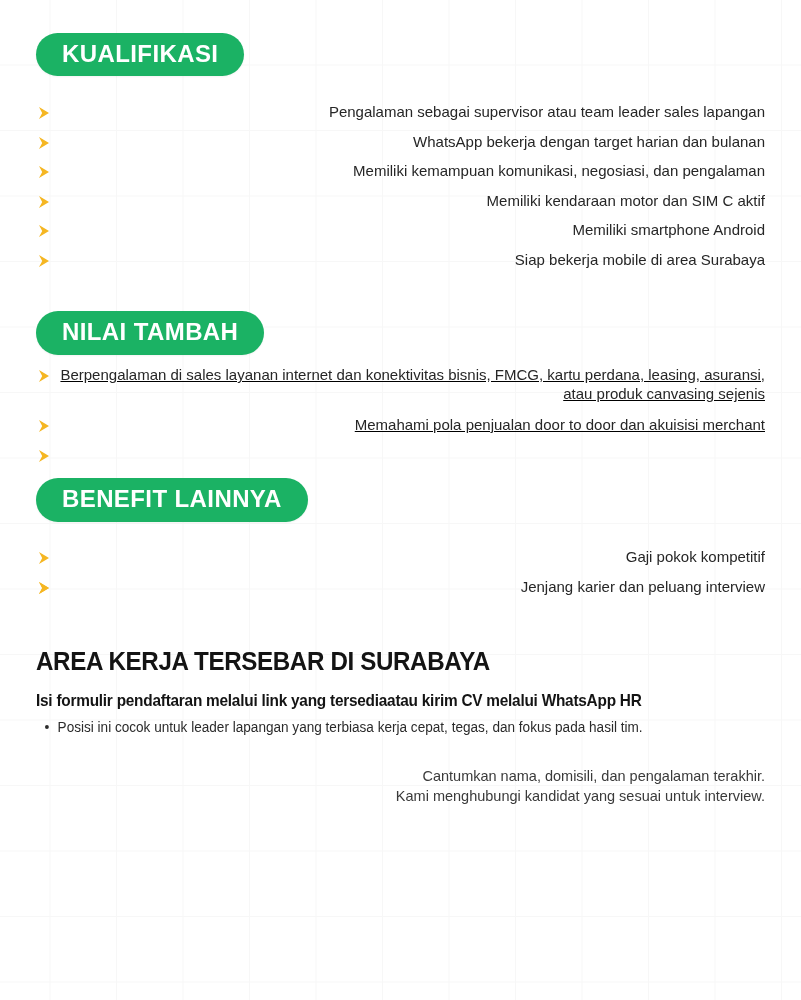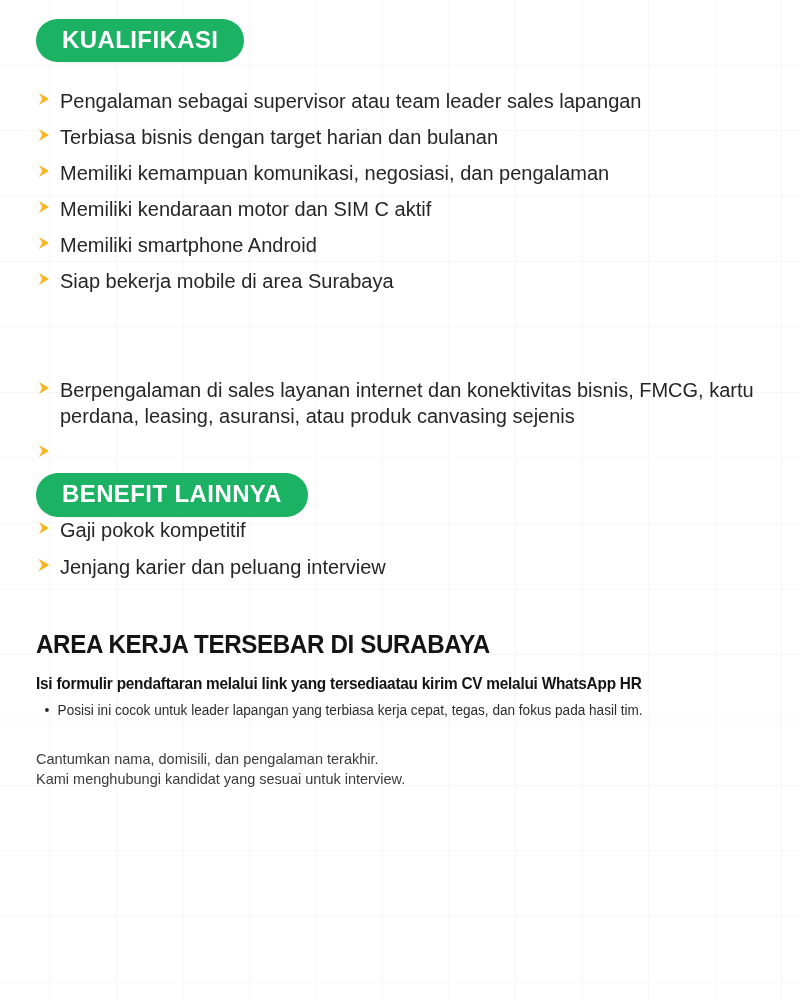--- a/index.html
+++ b/index.html
@@ -52,55 +52,56 @@
     font-family: "Liberation Sans", sans-serif;
     font-weight: bold;
     font-size: 24px;
     letter-spacing: 0.4px;
     line-height: 1.02;
     box-shadow: 0 1px 2px rgba(0,0,0,0.05);
     white-space: nowrap;
   }
   .badge-wrap { margin: 0; padding: 0; }
 
-  #sec-kualifikasi { padding-top: 19px; }
+  #sec-kualifikasi { padding-top: 33px; }
   #sec-nilai { padding-top: 32px; }
   #sec-benefit { padding-top: 33px; }
 
   
   ul.arrow-list {
     list-style: none;
     margin: 0;
     padding: 0;
   }
   ul.arrow-list > li {
     position: relative;
     padding-left: 24px;
     margin: 0 0 10px 0;
     font-family: "Liberation Sans", sans-serif;
-    font-size: 20px;
+    font-size: 15px;
     line-height: 1.30;
     color: #262626;
     max-width: 712px;
+    text-align: right;
   }
   ul.arrow-list > li .arrow-icon {
     position: absolute;
     left: 2px;
     top: 4px;
     width: 13px;
     height: 14px;
     display: block;
   }
   ul.arrow-list > li .arrow-icon svg { display: block; }
 
   #list-kualifikasi { margin-top: 26px; }
   #list-kualifikasi > li { margin-bottom: 10px; }
-  #list-nilai { margin-top: 41px; }
+  #list-nilai { margin-top: 10px; text-decoration: underline; }
   #list-nilai > li { margin-bottom: 11px; }
-  #list-benefit { }
+  #list-benefit { margin-top: 25px; }
   #list-benefit > li { margin-bottom: 11px; }
 
   
   #area-section { padding-top: 38px; }
 
   #area-title {
     font-family: "Liberation Sans", sans-serif;
     font-weight: bold;
     font-size: 26px;
     letter-spacing: -0.4px;
@@ -151,21 +152,21 @@
     display: block;
   }
 
   #closing-block {
     margin-top: 29px;
     font-family: "Liberation Sans", sans-serif;
     font-size: 14.5px;
     line-height: 1.42;
     color: #3a3a3a;
   }
-  #closing-block div { white-space: nowrap; }
+  #closing-block div { white-space: nowrap; text-align: right; }
 </style>
 </head>
 <body>
 
 <div id="poster">
   <div id="veil"></div>
 
   <div id="content">
 
     <div id="sec-kualifikasi">
@@ -181,21 +182,21 @@
             </svg>
           </span>
           <span>Pengalaman sebagai supervisor atau team leader sales lapangan</span>
         </li>
         <li>
           <span class="arrow-icon">
             <svg width="13" height="14" viewBox="0 0 13 14" xmlns="http://www.w3.org/2000/svg">
               <path d="M1 1 L11 7 L1 13 L4.2 7 Z" fill="#f5b622"></path>
             </svg>
           </span>
-          <span>Terbiasa bisnis dengan target harian dan bulanan</span>
+          <span>WhatsApp bekerja dengan target harian dan bulanan</span>
         </li>
         <li>
           <span class="arrow-icon">
             <svg width="13" height="14" viewBox="0 0 13 14" xmlns="http://www.w3.org/2000/svg">
               <path d="M1 1 L11 7 L1 13 L4.2 7 Z" fill="#f5b622"></path>
             </svg>
           </span>
           <span>Memiliki kemampuan komunikasi, negosiasi, dan pengalaman</span>
         </li>
         <li>
@@ -219,29 +220,40 @@
             <svg width="13" height="14" viewBox="0 0 13 14" xmlns="http://www.w3.org/2000/svg">
               <path d="M1 1 L11 7 L1 13 L4.2 7 Z" fill="#f5b622"></path>
             </svg>
           </span>
           <span>Siap bekerja mobile di area Surabaya</span>
         </li>
       </ul>
     </div>
 
     <div id="sec-nilai">
+      <div class="badge-wrap">
+        <span class="badge">NILAI TAMBAH</span>
+      </div>
 
       <ul class="arrow-list" id="list-nilai">
         <li>
           <span class="arrow-icon">
             <svg width="13" height="14" viewBox="0 0 13 14" xmlns="http://www.w3.org/2000/svg">
               <path d="M1 1 L11 7 L1 13 L4.2 7 Z" fill="#f5b622"></path>
             </svg>
           </span>
           <span>Berpengalaman di sales layanan internet dan konektivitas bisnis, FMCG, kartu perdana, leasing, asuransi, atau produk canvasing sejenis</span>
+        </li>
+        <li>
+          <span class="arrow-icon">
+            <svg width="13" height="14" viewBox="0 0 13 14" xmlns="http://www.w3.org/2000/svg">
+              <path d="M1 1 L11 7 L1 13 L4.2 7 Z" fill="#f5b622"></path>
+            </svg>
+          </span>
+          <span>Memahami pola penjualan door to door dan akuisisi merchant</span>
         </li>
         <li>
           <span class="arrow-icon">
             <svg width="13" height="14" viewBox="0 0 13 14" xmlns="http://www.w3.org/2000/svg">
               <path d="M1 1 L11 7 L1 13 L4.2 7 Z" fill="#f5b622"></path>
             </svg>
           </span>
         </li>
       </ul>
     </div>

